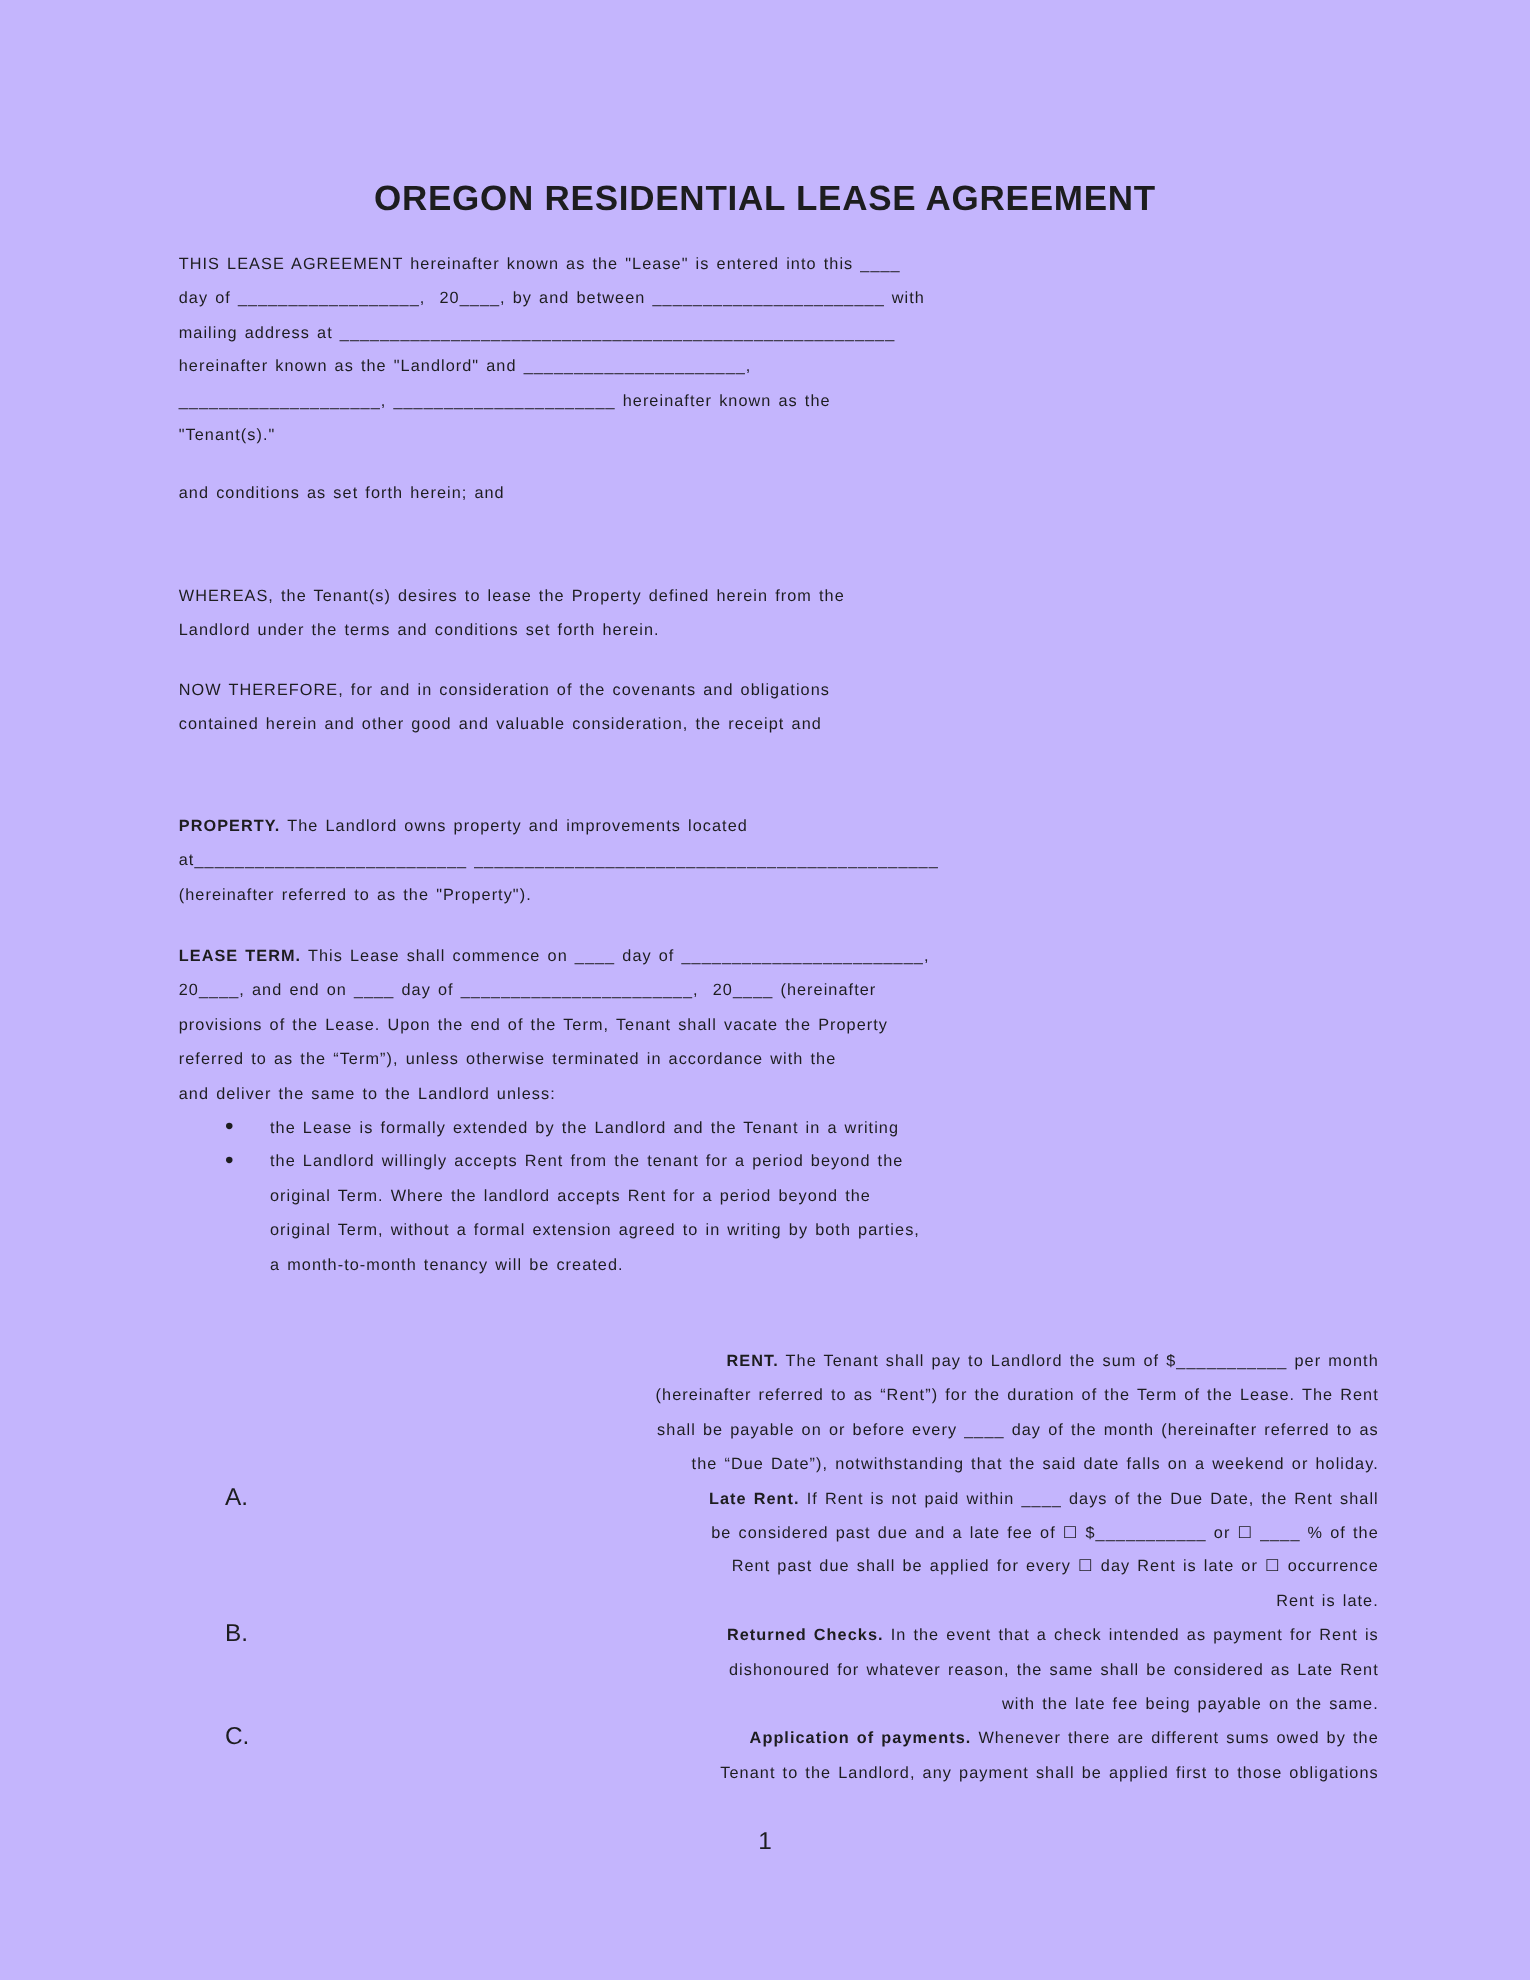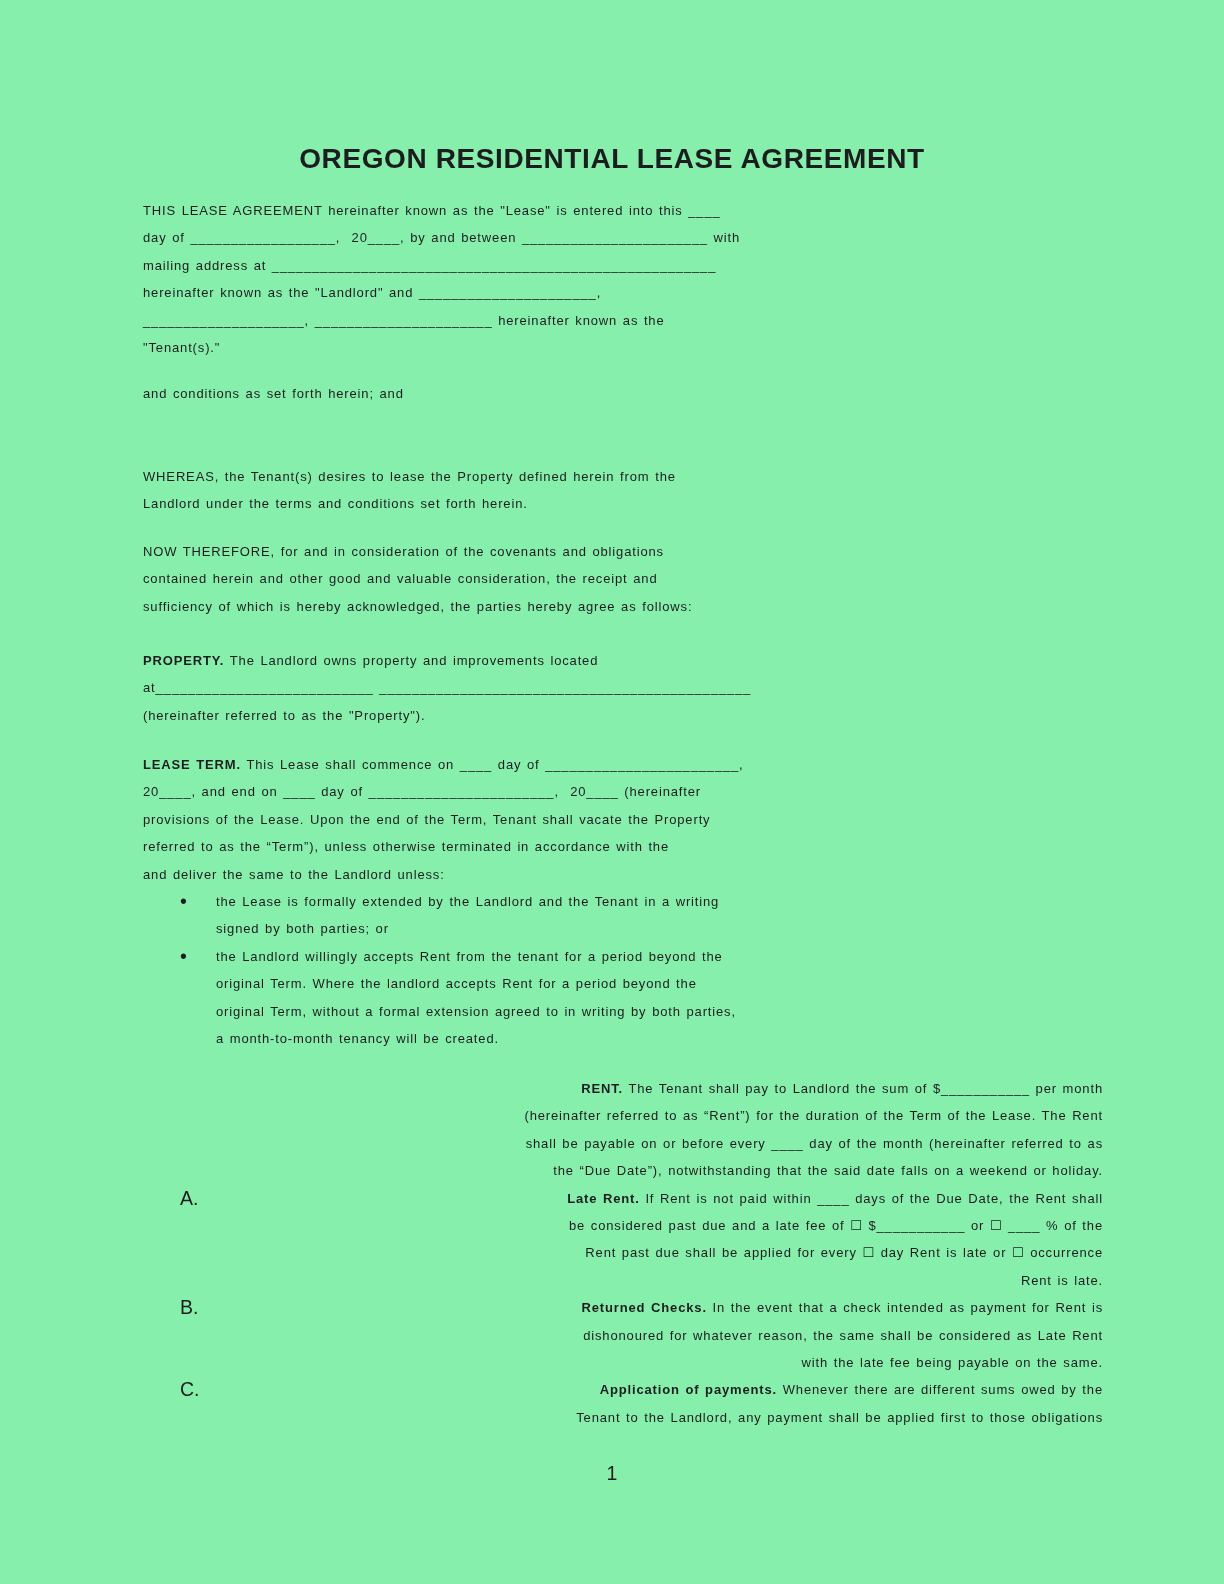--- a/index.html
+++ b/index.html
@@ -4,21 +4,21 @@
 <style>
   html, body {
     margin: 0;
     padding: 0;
     background: #ffffff;
   }
   .page {
     position: relative;
     width: 1224px;
     height: 1584px;
-    background: #86efac;
+    background: #c4b5fd;
     overflow: hidden;
     font-family: "Liberation Sans", "DejaVu Sans", sans-serif;
     color: #1d1d1f;
   }
   .doc-title {
     position: absolute;
     top: 142px;
     left: 0;
     width: 1224px;
     text-align: center;
@@ -93,40 +93,38 @@
   </div>
 
   <div class="block" id="whereas2">
     <div class="line">WHEREAS, the Tenant(s) desires to lease the Property defined herein from the</div>
     <div class="line">Landlord under the terms and conditions set forth herein.</div>
   </div>
 
   <div class="block" id="nowtherefore">
     <div class="line">NOW THEREFORE, for and in consideration of the covenants and obligations</div>
     <div class="line">contained herein and other good and valuable consideration, the receipt and</div>
-    <div class="line">sufficiency of which is hereby acknowledged, the parties hereby agree as follows:</div>
   </div>
 
   <div class="block" id="property">
     <div class="line"><span class="lead">PROPERTY.</span><span> The Landlord owns property and improvements located</span></div>
     <div class="line">at___________________________ ______________________________________________</div>
     <div class="line">(hereinafter referred to as the "Property").</div>
   </div>
 
   <div class="block" id="leaseterm">
     <div class="line"><span class="lead">LEASE TERM.</span><span> This Lease shall commence on ____ day of ________________________,</span></div>
     <div class="line">20____, and end on ____ day of _______________________,  20____ (hereinafter</div>
     <div class="line">provisions of the Lease. Upon the end of the Term, Tenant shall vacate the Property</div>
     <div class="line">referred to as the “Term”), unless otherwise terminated in accordance with the</div>
     <div class="line">and deliver the same to the Landlord unless:</div>
 
     <div class="li">
       <span class="marker">•</span>
       <div class="line">the Lease is formally extended by the Landlord and the Tenant in a writing</div>
-      <div class="line">signed by both parties; or</div>
     </div>
     <div class="li">
       <span class="marker">•</span>
       <div class="line">the Landlord willingly accepts Rent from the tenant for a period beyond the</div>
       <div class="line">original Term. Where the landlord accepts Rent for a period beyond the</div>
       <div class="line">original Term, without a formal extension agreed to in writing by both parties,</div>
       <div class="line">a month-to-month tenancy will be created.</div>
     </div>
   </div>
 

